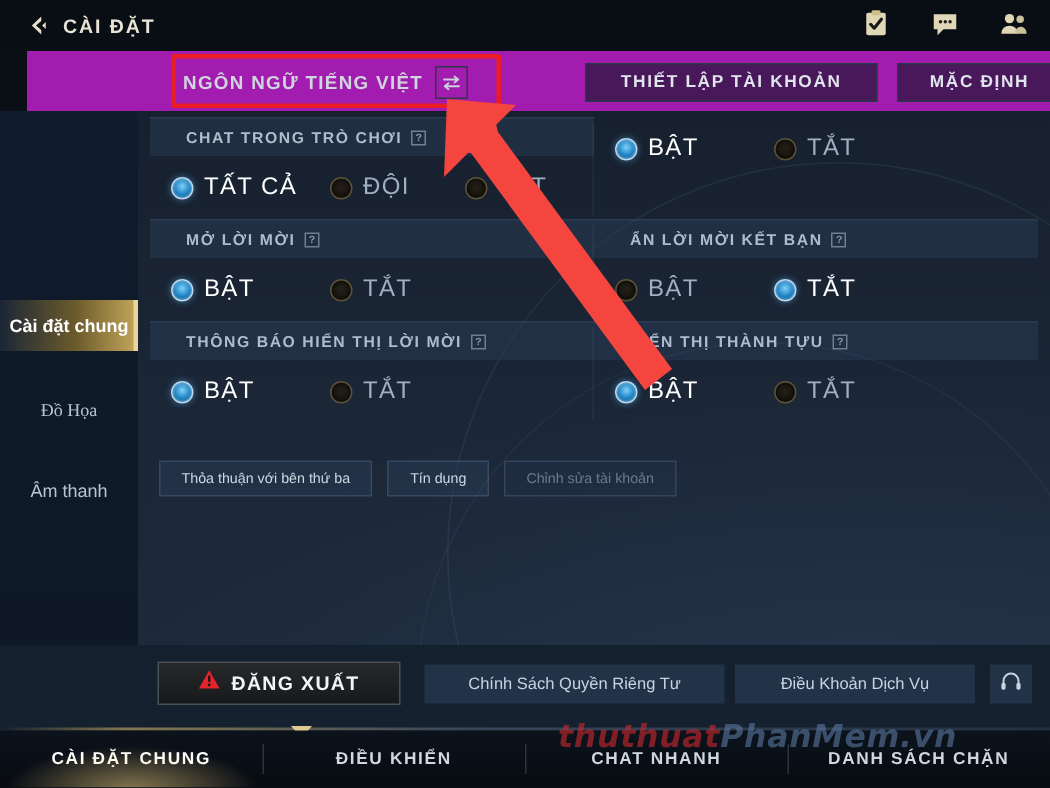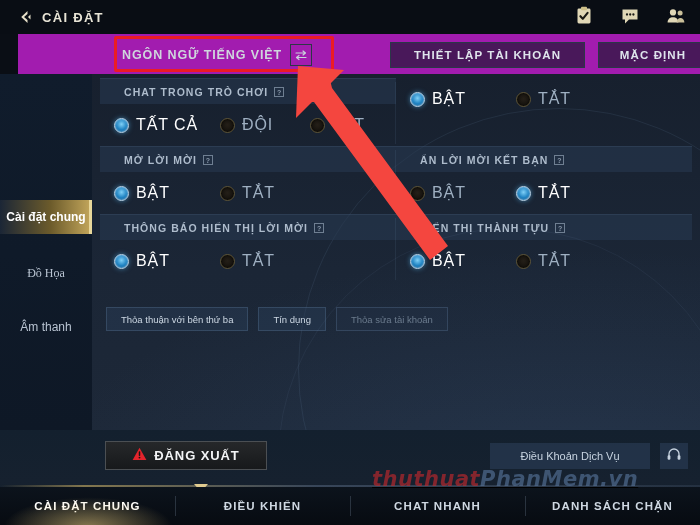--- a/index.html
+++ b/index.html
@@ -244,23 +244,22 @@
     pointer-events: none;
   }
   .wm-main {
     position: absolute; left: 160px; top: 243px; width: 400px;
     color: rgba(210,218,226,.80);
     font-size: 39px; letter-spacing: -.5px;
     font-family: "DejaVu Sans", sans-serif;
     pointer-events: none; white-space: nowrap;
   }
   .wm-bottom {
-    position: absolute; left: 372px; top: 468px; width: 325px; height: 22px;
+    position: absolute; left: 372px; top: 480px; width: 325px; height: 22px;
     pointer-events: none;
-    text-decoration: underline;
   }
   .wm-bottom .wb {
     font-size: 21px; font-weight: bold; font-style: italic;
     letter-spacing: .5px; white-space: nowrap;
     font-family: "DejaVu Sans", sans-serif;
     line-height: 22px;
   }
   .wb-a { color: rgba(200,40,45,.62); }
   .wb-b { color: rgba(90,120,160,.60); }
 </style>
@@ -440,37 +439,38 @@
             </div>
           </div>
         </div>
       </div>
 
     </div>
 
     <div class="panel-foot">
       <div class="sbtn">Thỏa thuận với bên thứ ba</div>
       <div class="sbtn">Tín dụng</div>
-      <div class="sbtn disabled">Thỏa sửa tài khoản</div>
+      <div class="sbtn disabled">Chỉnh sửa tài khoản</div>
     </div>
   </div>
 
   <div class="bottom"></div>
 
   <div class="logout">
     <span>
       <svg width="15" height="14" viewBox="0 0 15 14">
         <path d="M7.5 0.8 L14.4 13 L0.6 13 Z" fill="#e4242c"></path>
         <rect x="6.75" y="4.3" width="1.5" height="4.6" rx=".7" fill="#1a1414"></rect>
         <circle cx="7.5" cy="10.6" r="0.95" fill="#1a1414"></circle>
       </svg>
     </span>
     <span class="ltxt">ĐĂNG XUẤT</span>
   </div>
 
+  <div class="linkbtn" id="link-priv">Chính Sách Quyền Riêng Tư</div>
   <div class="linkbtn" id="link-terms">Điều Khoản Dịch Vụ</div>
 
   <div class="support">
     <span>
       <svg width="16" height="16" viewBox="0 0 16 16">
         <path d="M3 10 V8 a5 5 0 0 1 10 0 v2" stroke="#c6d2df" stroke-width="1.3" fill="none" stroke-linecap="round"></path>
         <rect x="1.6" y="9.2" width="2.8" height="4.6" rx="1.2" fill="#c6d2df"></rect>
         <rect x="11.6" y="9.2" width="2.8" height="4.6" rx="1.2" fill="#c6d2df"></rect>
       </svg>
     </span>

